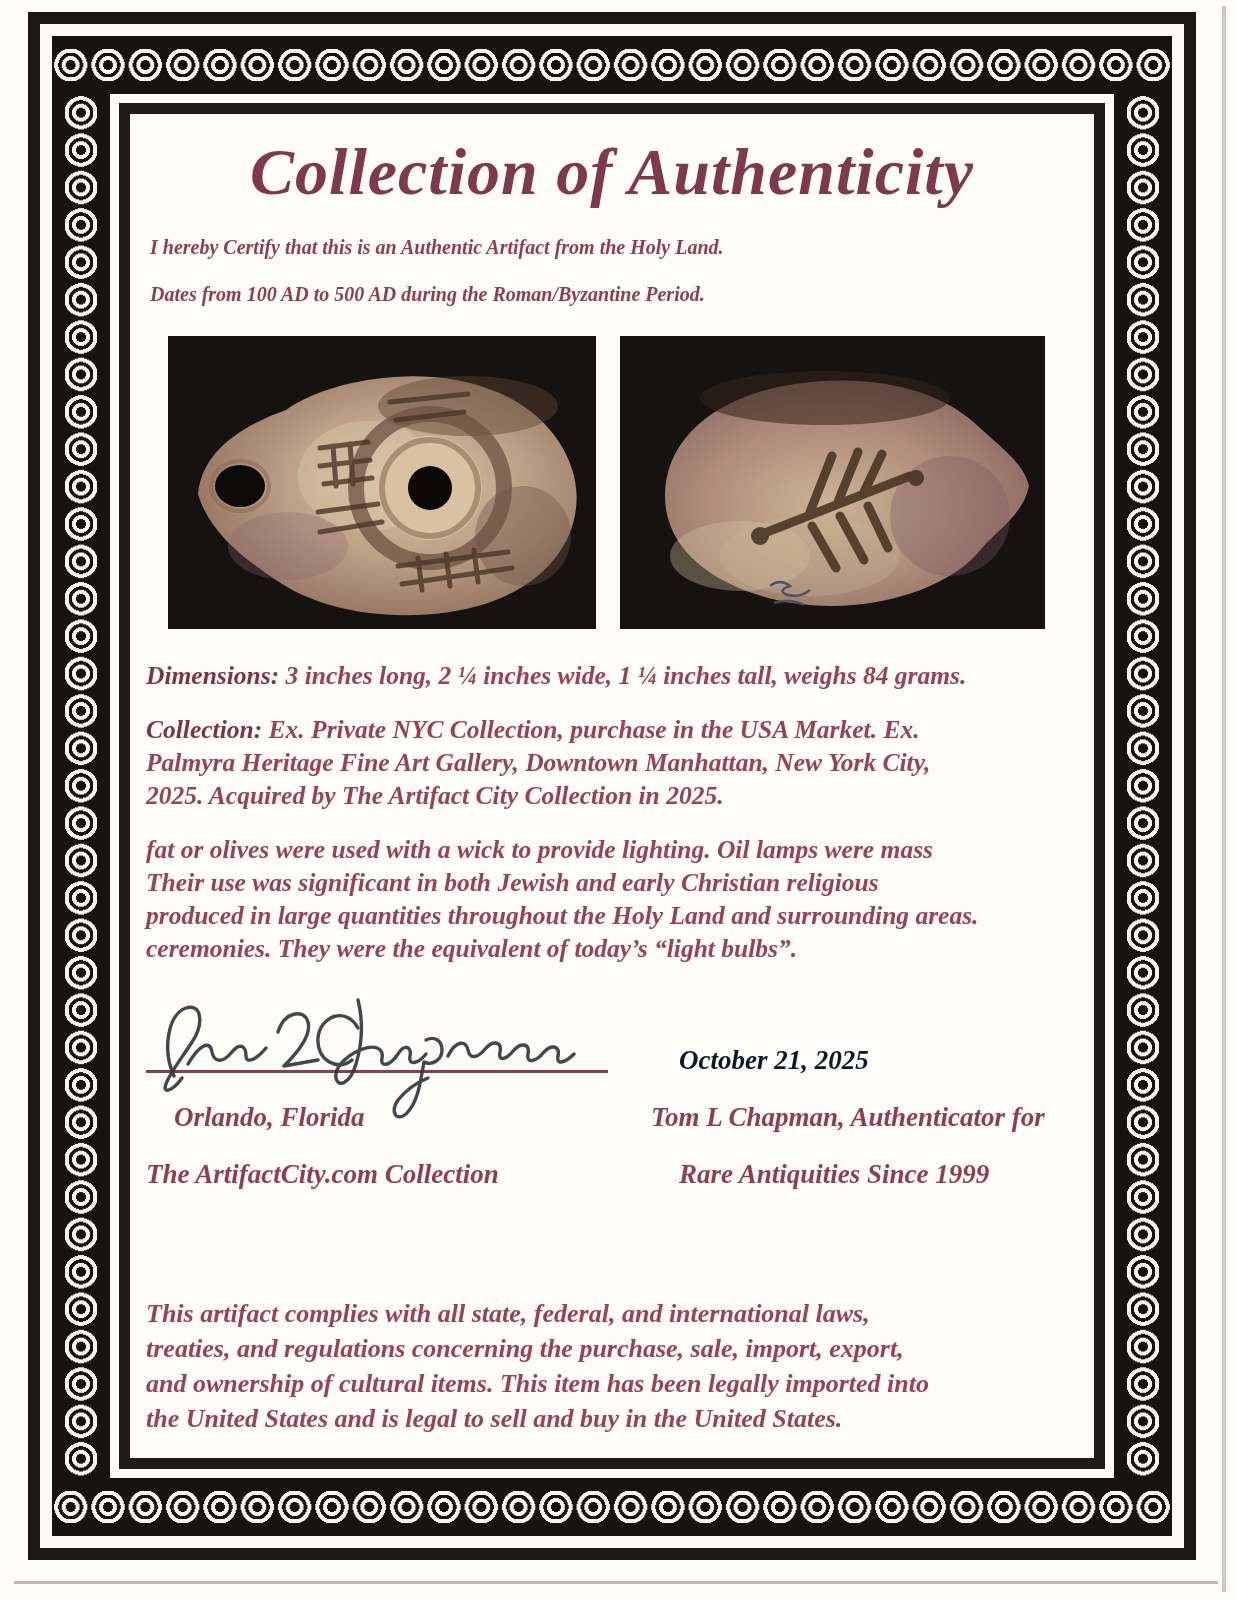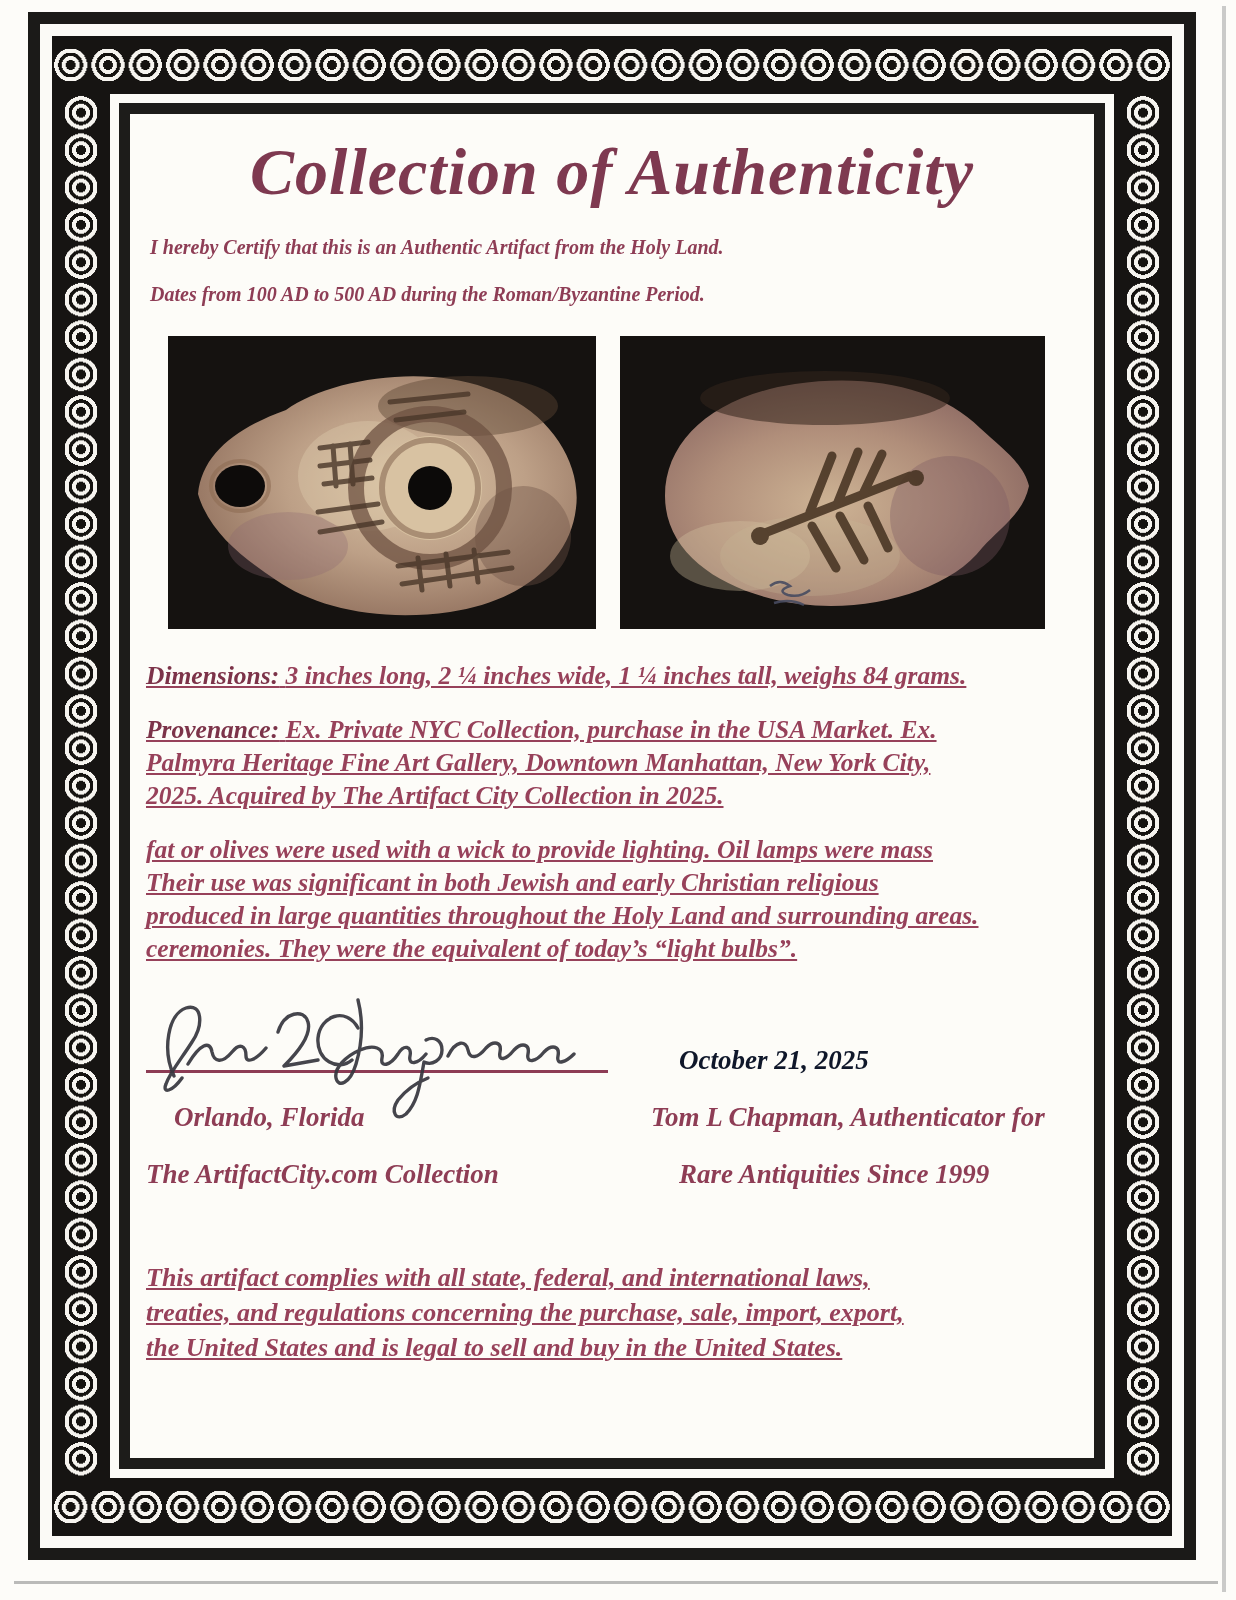--- a/index.html
+++ b/index.html
@@ -46,23 +46,23 @@
     font-size:66px;letter-spacing:1px;margin:8px 0 26px 0;white-space:nowrap;
   }
   .intro{color:#8e3d55;font-style:italic;font-weight:bold;font-size:20px;
     margin:0 0 24px 4px;white-space:nowrap;}
 
   .photos{display:flex;gap:24px;margin:30px 0 30px 22px;}
   .photo{display:block;background:#151210;}
 
   .para{color:#97415a;font-style:italic;font-weight:bold;font-size:25.5px;
     line-height:33px;margin:0 0 21px 0;}
-  .para .line{white-space:nowrap;text-decoration:underline;}
+  .para .line{white-space:nowrap;}
   .plabel{color:#7c3349;}
-  .legal{margin-top:44px;line-height:35px;font-size:26px;}
+  .legal{margin-top:80px;line-height:35px;font-size:26px;}
 
   
   .sig-grid{display:grid;grid-template-columns:505px 1fr;margin-top:14px;}
   .sig-area{position:relative;height:116px;width:470px;}
   .sig-rule{position:absolute;left:0;top:84px;width:462px;height:3px;background:#8d3c55;}
   .sig-ink{position:absolute;left:0;top:-8px;overflow:visible;}
   .sig-date{align-self:end;color:#0f172a;font-style:italic;font-weight:bold;
     font-size:27px;margin:0 0 26px 28px;white-space:nowrap;}
   .sig-row{color:#8e3d55;font-style:italic;font-weight:bold;font-size:27px;
     margin:0 0 26px 0;white-space:nowrap;}
@@ -157,21 +157,21 @@
               </g>
               <path d="M 150 250 q 10 -8 20 0 q -14 5 -2 9 q 12 3 22 -5 m -36 13 q 16 -5 30 2" stroke="#474b60" stroke-width="2.5" fill="none" opacity="0.9"></path>
             </svg>
           </div>
 
           <div class="para">
             <div class="line"><span class="plabel">Dimensions:</span> <span>3 inches long, 2 ¼ inches wide, 1 ¼ inches tall, weighs 84 grams.</span></div>
           </div>
 
           <div class="para">
-            <div class="line"><span class="plabel">Provenance:</span> <span>Ex. Private NYC Collection, purchase in the USA Market. Ex.</span></div>
+            <div class="line"><span class="plabel">Collection:</span> <span>Ex. Private NYC Collection, purchase in the USA Market. Ex.</span></div>
             <div class="line">Palmyra Heritage Fine Art Gallery, Downtown Manhattan, New York City,</div>
             <div class="line">2025. Acquired by The Artifact City Collection in 2025.</div>
           </div>
 
           <div class="para">
             <div class="line">fat or olives were used with a wick to provide lighting. Oil lamps were mass</div>
             <div class="line">Their use was significant in both Jewish and early Christian religious</div>
             <div class="line">produced in large quantities throughout the Holy Land and surrounding areas.</div>
             <div class="line">ceremonies. They were the equivalent of today’s “light bulbs”.</div>
           </div>
@@ -196,20 +196,21 @@
             <div class="sig-row right">Orlando, Florida</div>
             <div class="sig-row">Tom L Chapman, Authenticator for</div>
 
             <div class="sig-row">The ArtifactCity.com Collection</div>
             <div class="sig-row right">Rare Antiquities Since 1999</div>
           </div>
 
           <div class="para legal">
             <div class="line">This artifact complies with all state, federal, and international laws,</div>
             <div class="line">treaties, and regulations concerning the purchase, sale, import, export,</div>
+            <div class="line">and ownership of cultural items. This item has been legally imported into</div>
             <div class="line">the United States and is legal to sell and buy in the United States.</div>
           </div>
 
         </div>
       </div>
     </div>
   </div>
 
   <div class="scan-edge-right"></div>
   <div class="scan-edge-bottom"></div>

